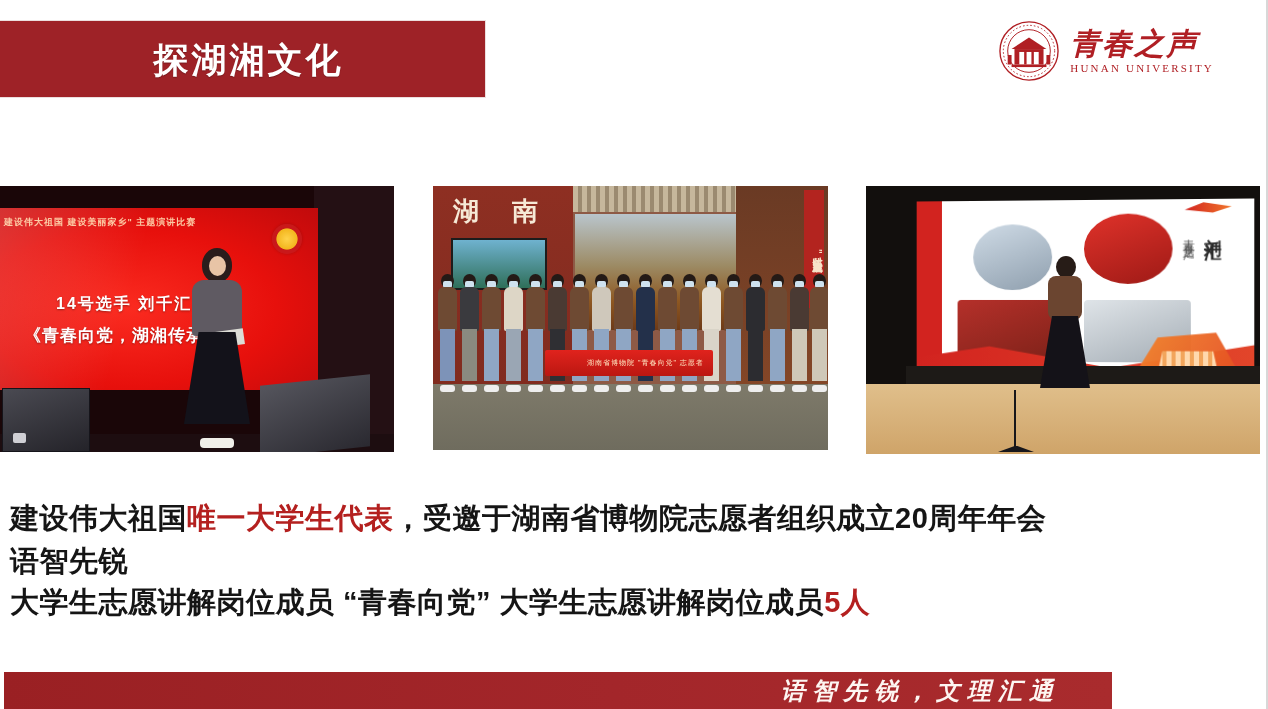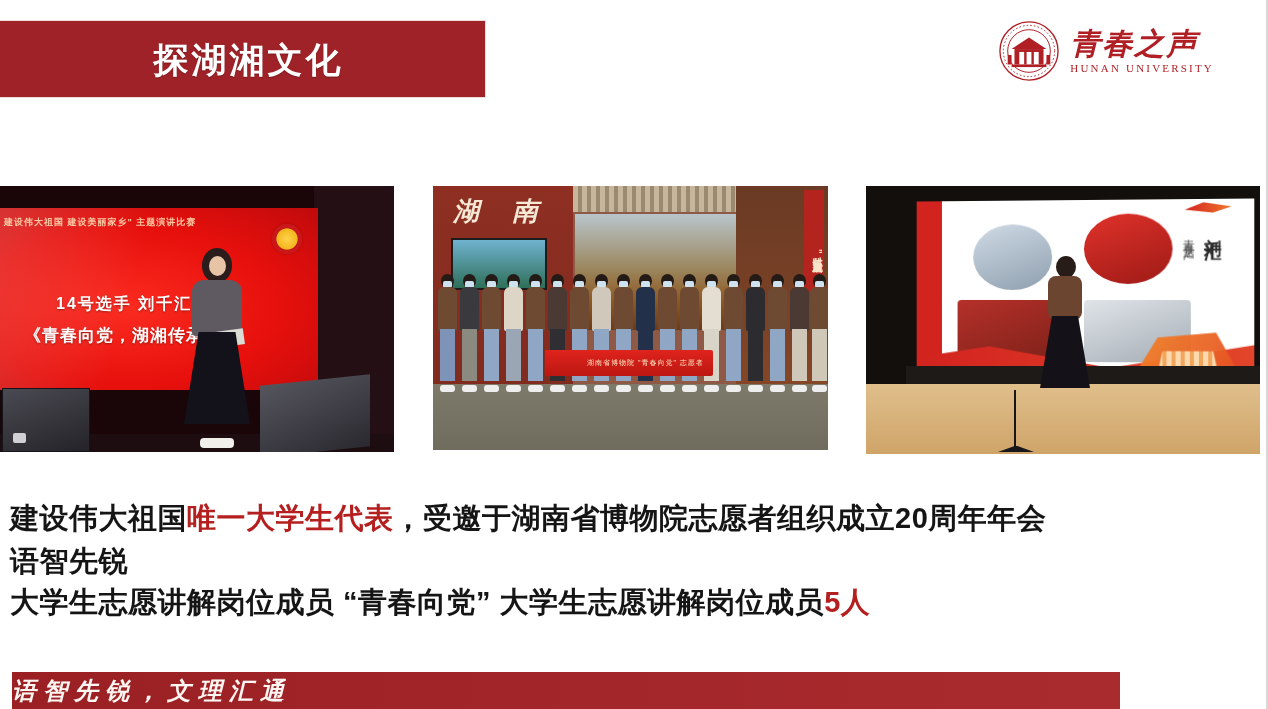--- a/index.html
+++ b/index.html
@@ -100,21 +100,21 @@
   .p1 .face{position:absolute;left:31px;top:8px;width:17px;height:20px;border-radius:50%;background:#e8c4a6;}
   .p1 .torso{position:absolute;left:14px;top:32px;width:50px;height:56px;background:#5f5a62;border-radius:12px 12px 4px 4px;}
   .p1 .skirt{position:absolute;left:6px;top:84px;width:66px;height:92px;background:#13121a;clip-path:polygon(22% 0,78% 0,100% 100%,0 100%);}
   .p1 .shoes{position:absolute;left:22px;bottom:0;width:34px;height:10px;background:#f0efe9;border-radius:4px;}
   .p1 .mic{position:absolute;left:44px;top:40px;width:4px;height:18px;background:#1c1c1c;transform:rotate(18deg);}
   .p1 .paper{position:absolute;left:38px;top:82px;width:28px;height:16px;background:#dcdcd6;transform:rotate(-8deg);}
 
   
   .p2 .bg{position:absolute;inset:0;background:#8e5a46;}
   .p2 .wall-l{position:absolute;left:0;top:0;width:140px;bottom:0;background:linear-gradient(180deg,#8e2f22,#7c2a1e);}
-  .p2 .hn{position:absolute;left:20px;top:8px;color:#f6e9d6;font-size:26px;font-weight:bold;letter-spacing:12px;font-family:"DejaVu Serif","Liberation Serif",serif;font-style:italic;}
+  .p2 .hn{position:absolute;left:20px;top:8px;color:#f6e9d6;font-size:26px;font-weight:bold;letter-spacing:12px;font-family:"DejaVu Serif","Liberation Serif",serif;}
   .p2 .tv{position:absolute;left:18px;top:52px;width:92px;height:48px;background:linear-gradient(180deg,#6fb2cf,#2f6f59);border:2px solid #1d1c1c;}
   .p2 .mural{position:absolute;left:142px;top:28px;width:162px;height:116px;background:linear-gradient(180deg,#b9c5cc 0%,#9c8a63 45%,#8e5822 75%,#6d3a18 100%);}
   .p2 .wall-r{position:absolute;right:0;top:0;width:92px;bottom:0;background:linear-gradient(180deg,#6a3a24,#8c4a28);}
   .p2 .banner-r{position:absolute;right:4px;top:4px;width:20px;height:118px;background:#b3241f;color:#f7e3c8;font-size:10px;font-weight:bold;writing-mode:vertical-rl;text-align:center;padding-top:4px;box-sizing:border-box;}
   .p2 .ceil{position:absolute;left:140px;right:92px;top:0;height:26px;background:repeating-linear-gradient(90deg,#c6b79c 0 5px,#9b8a70 5px 9px);}
   .p2 .floor{position:absolute;left:0;right:0;bottom:0;height:66px;background:linear-gradient(180deg,#7e7a6a,#6f6c5e);}
   .p2 .row{position:absolute;left:0;right:0;bottom:58px;height:120px;}
   .p2 .pp{position:absolute;bottom:0;width:21px;height:118px;}
   .p2 .pp .h{position:absolute;left:4px;top:0;width:13px;height:14px;border-radius:50%;background:#241a16;}
   .p2 .pp .m{position:absolute;left:6px;top:7px;width:9px;height:7px;border-radius:2px;background:#cfe2ef;}
@@ -158,23 +158,23 @@
     color:#151515;
     font-size:29px;font-weight:bold;line-height:1.42;
     letter-spacing:.5px;
   }
   .body-text .hl{color:#b4201f;}
   .body-text p{margin:0;}
   .body-text .line2{margin-top:2px;}
 
   
   .footer{
-    position:absolute;left:12px;bottom:0;width:1108px;height:37px;
+    position:absolute;left:4px;bottom:0;width:1108px;height:37px;
     background:linear-gradient(90deg,#9a2023 0%,#a3262a 55%,#a92b2d 100%);
-    display:flex;align-items:center;justify-content:flex-start;
+    display:flex;align-items:center;justify-content:flex-end;
   }
   .footer .slogan{
     color:#fdf6f2;font-size:24px;letter-spacing:7px;
     font-family:"DejaVu Serif","Liberation Serif",serif;
     font-style:italic;font-weight:bold;
     padding-right:52px;
   }
 </style>
 </head>
 <body>

